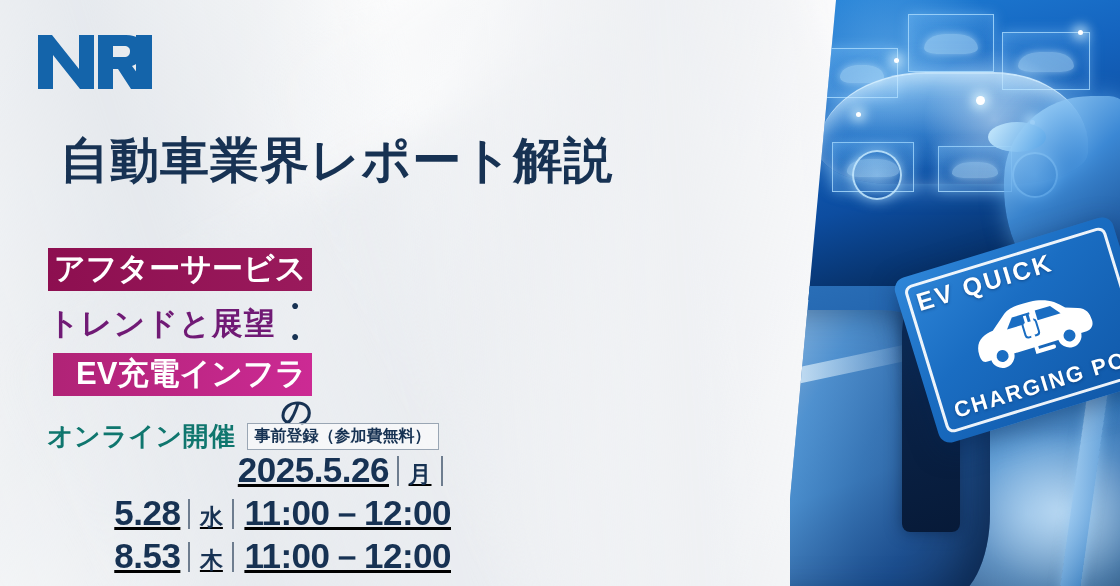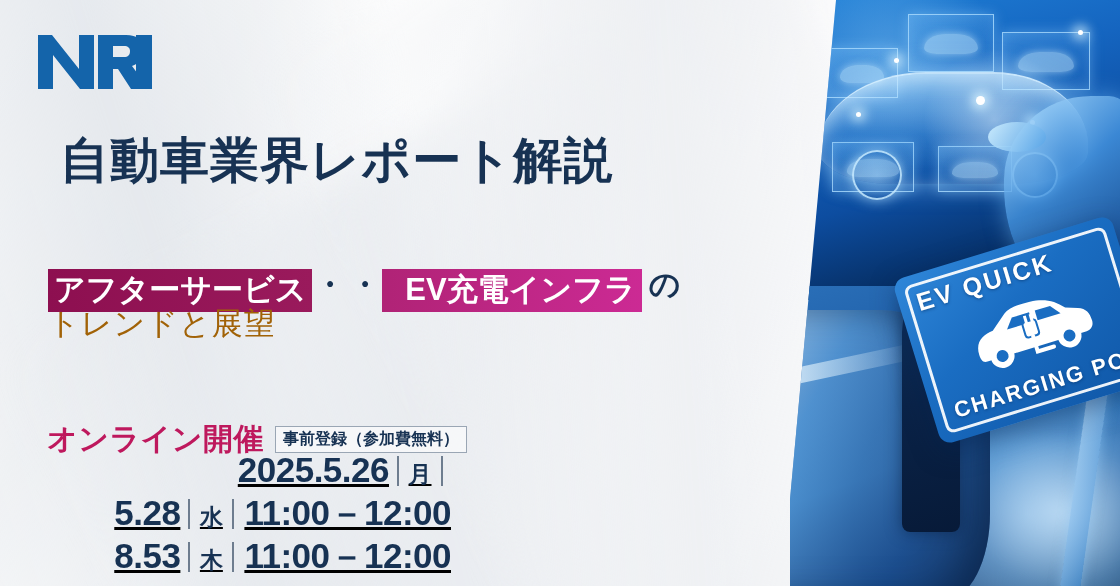--- a/index.html
+++ b/index.html
@@ -265,27 +265,28 @@
     font-size: 49px;
     font-weight: bold;
     letter-spacing: 1px;
     line-height: 1;
     white-space: nowrap;
     margin-left: 14px;
   }
 
   .subtitle-line1 {
     position: absolute;
-    left: 48px; top: 269px;
+    left: 48px; top: 248px;
     display: flex;
-    align-items: flex-start;
+    align-items: flex-end;
     white-space: nowrap;
     font-size: 31px;
     font-weight: bold;
     line-height: 1;
+    flex-direction: column;
   }
   .hl {
     color: #ffffff;
     padding: 5px 6px 7px 6px;
     display: inline-block;
   }
   .hl-a { background: linear-gradient(90deg, #8d0f50 0%, #9a1a5c 100%); }
   .hl-b { background: linear-gradient(90deg, #9e1d62 0%, #ab2170 100%); }
   .hl-c { background: linear-gradient(90deg, #b02376 0%, #cc2a94 100%); padding-left: 23px; }
   .dot-sep {
@@ -293,23 +294,23 @@
     padding: 0 2px;
   }
   .tail-no {
     color: #173253;
     padding-left: 7px;
   }
 
   .subtitle-line2 {
     position: absolute;
     left: 48px; top: 303px;
-    color: #a16207;
+    color: #701a75;
     font-size: 31px;
-    font-weight: normal;
+    font-weight: bold;
     letter-spacing: 1px;
     white-space: nowrap;
   }
 
   .host-line {
     position: absolute;
     left: 47px; top: 394px;
     color: #173253;
     font-size: 16px;
     font-weight: bold;
@@ -318,22 +319,22 @@
   }
 
   .online-row {
     position: absolute;
     left: 47px; top: 419px;
     display: flex;
     align-items: center;
     white-space: nowrap;
   }
   .online-label {
-    color: #be185d;
-    font-size: 30px;
+    color: #0f766e;
+    font-size: 26px;
     font-weight: bold;
     letter-spacing: .5px;
   }
   .free-badge {
     margin-left: 11px;
     border: 1.5px solid #9aa6b4;
     color: #173253;
     font-size: 16px;
     font-weight: bold;
     padding: 4px 7px 5px 7px;

